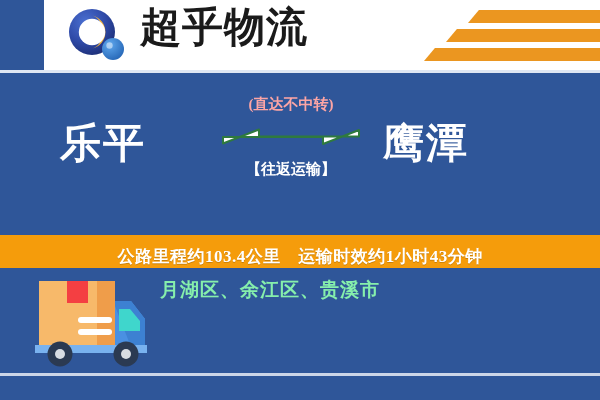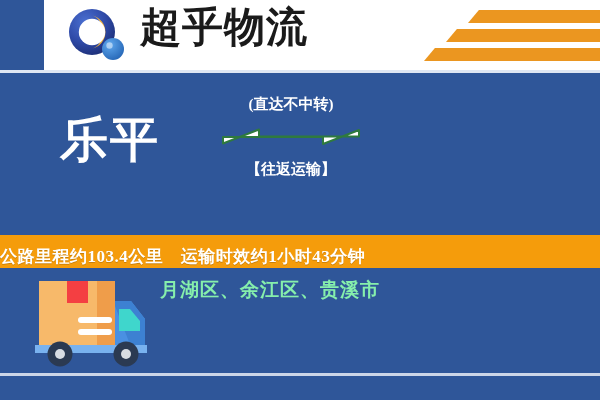--- a/index.html
+++ b/index.html
@@ -61,54 +61,54 @@
   .stripe.s2{left:62px;top:29px;width:262px;}
   .stripe.s3{left:40px;top:48px;width:284px;}
 
   
   .route{
     position:absolute;left:0;top:73px;width:600px;height:162px;
     background:#2f5699;
   }
   .city{
     position:absolute;top:40px;
-    font-size:48px;line-height:60px;
+    font-size:41px;line-height:60px;
     font-weight:bold;
     color:#ffffff;
-    font-family:Liberation Mono, monospace;
+    font-family:Liberation Sans, sans-serif;
     letter-spacing:2px;
     white-space:nowrap;
   }
   .city-from{left:60px;}
   .city-to{left:383px;}
 
   .mid{
     position:absolute;left:215px;top:22px;width:152px;height:120px;
     text-align:center;
   }
   .mid-top{
-    font-size:15px;line-height:18px;color:#ffffff;
+    font-size:15px;line-height:18px;color:#fca5a5;
     font-weight:bold;white-space:nowrap;
     font-family:"Liberation Serif","DejaVu Serif",serif;
   }
   .mid-arrow{
     margin-top:8px;height:32px;
   }
   .mid-bottom{
     margin-top:7px;
     font-size:15px;line-height:18px;color:#ffffff;
     font-weight:bold;white-space:nowrap;
     font-family:"Liberation Serif","DejaVu Serif",serif;
   }
 
   
   .infobar{
     position:absolute;left:0;top:235px;width:600px;height:43px;
     background:#f59c0b;
-    display:flex;align-items:center;justify-content:flex-start;
+    display:flex;align-items:center;justify-content:center;
   }
   .infobar-text{
     font-size:17px;font-weight:bold;color:#ffffff;
     white-space:nowrap;letter-spacing:0.5px;
     font-family:"Liberation Serif","DejaVu Serif",serif;
     text-shadow:0 1px 0 rgba(0,0,0,.18);
   }
 
   
   .bottom{
@@ -178,20 +178,21 @@
 
       <div class="mid-arrow">
         <svg width="152" height="32" viewBox="0 0 152 32" xmlns="http://www.w3.org/2000/svg">
           <path d="M8 22.5 L44 8.5 L44 15.5 L144 15.5 L144 9 L108 23 L108 16 L8 16 Z" fill="#ffffff" stroke="#2f7a3e" stroke-width="2" stroke-linejoin="round"></path>
         </svg>
       </div>
 
       <div class="mid-bottom">【往返运输】</div>
     </div>
 
+    <div class="city city-to">鹰潭</div>
   </div>
 
   <div class="infobar">
     <div class="infobar-text">公路里程约103.4公里　运输时效约1小时43分钟</div>
   </div>
 
   <div class="bottom">
 
     <div class="truck">
       <svg width="135" height="95" viewBox="0 0 135 95" xmlns="http://www.w3.org/2000/svg">

